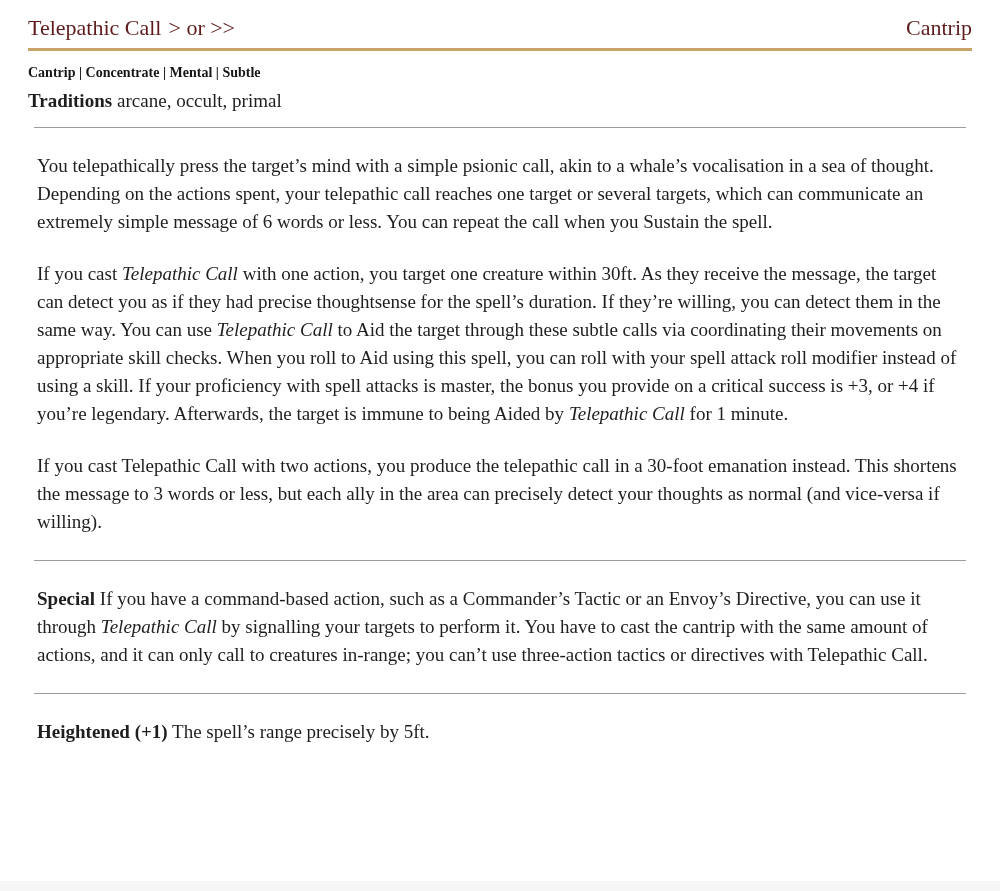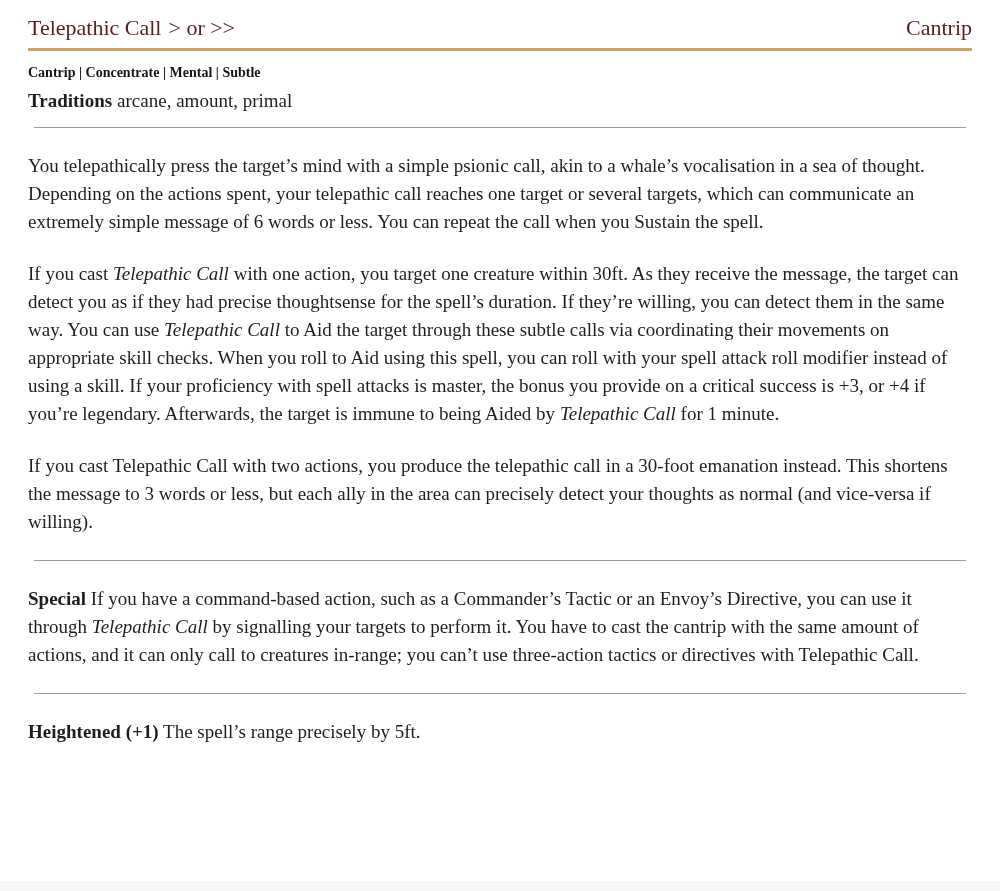--- a/index.html
+++ b/index.html
@@ -47,21 +47,21 @@
 
   hr.thin {
     border:none;
     border-top:1px solid #9b9b9b;
     margin:12px 6px;
   }
 
   p {
     font-size:19px;
     line-height:28px;
-    margin:24px 0;
+    margin:24px 9px;
   }
   p i { font-style:italic; }
   p b { font-weight:bold; }
 
   .heightened { margin-bottom:0; }
 
   .bottom-strip {
     position:absolute;
     left:0; bottom:0;
     width:100%; height:10px;
@@ -80,21 +80,21 @@
     <div class="title-right">Cantrip</div>
   </div>
 
   <div class="gold-rule"></div>
 
   <div class="traits">
     <span>Cantrip</span><span> | </span><span>Concentrate</span><span> | </span><span>Mental</span><span> | </span><span>Subtle</span>
   </div>
 
   <div class="stat-line">
-    <b>Traditions</b><span>arcane, amount, primal</span>
+    <b>Traditions</b><span>arcane, occult, primal</span>
   </div>
 
 
   <hr class="thin">
 
   <p>You telepathically press the target’s mind with a simple psionic call, akin to a whale’s vocalisation in a sea of thought. Depending on the actions spent, your telepathic call reaches one target or several targets, which can communicate an extremely simple message of 6 words or less. You can repeat the call when you Sustain the spell.</p>
 
   <p><span>If you cast </span><i>Telepathic Call</i><span> with one action, you target one creature within 30ft. As they receive the message, the target can detect you as if they had precise thoughtsense for the spell’s duration. If they’re willing, you can detect them in the same way. You can use </span><i>Telepathic Call</i><span> to Aid the target through these subtle calls via coordinating their movements on appropriate skill checks. When you roll to Aid using this spell, you can roll with your spell attack roll modifier instead of using a skill. If your proficiency with spell attacks is master, the bonus you provide on a critical success is +3, or +4 if you’re legendary. Afterwards, the target is immune to being Aided by </span><i>Telepathic Call</i><span> for 1 minute.</span></p>
 
   <p>If you cast Telepathic Call with two actions, you produce the telepathic call in a 30-foot emanation instead. This shortens the message to 3 words or less, but each ally in the area can precisely detect your thoughts as normal (and vice-versa if willing).</p>

